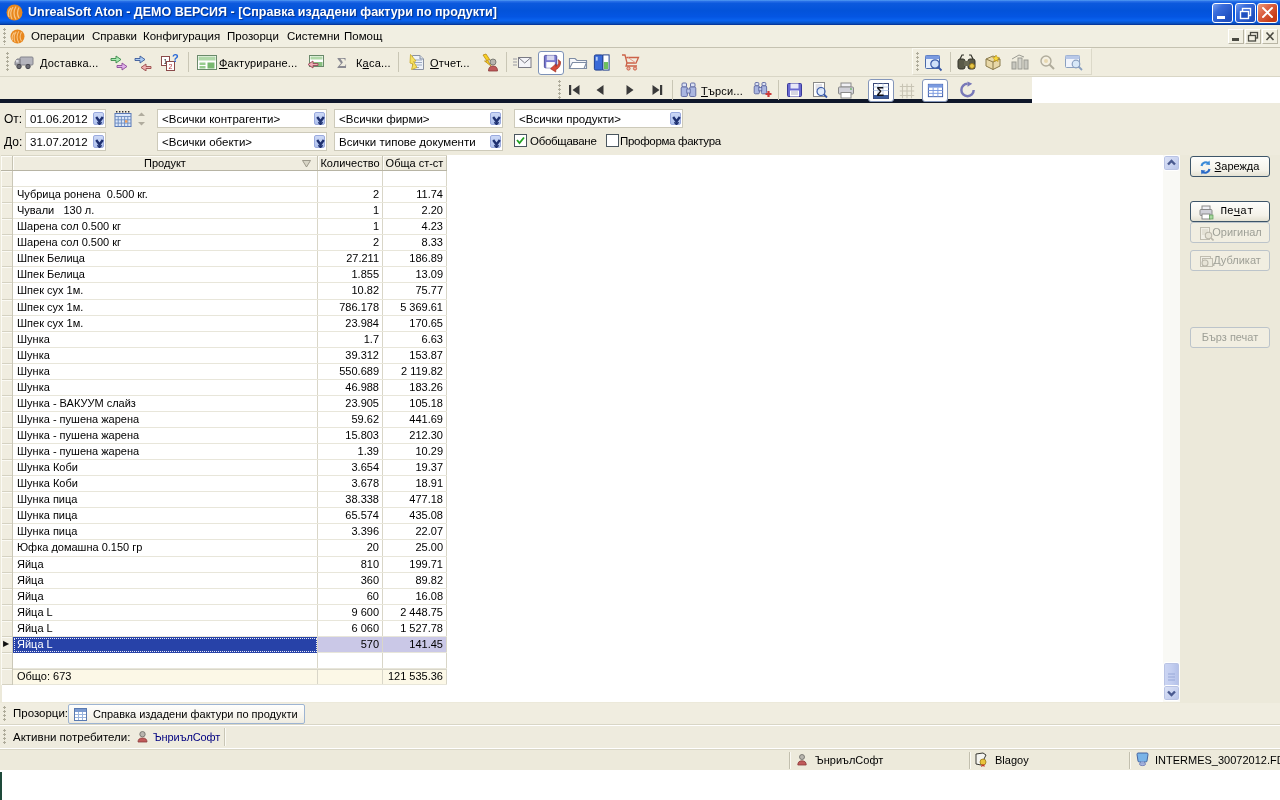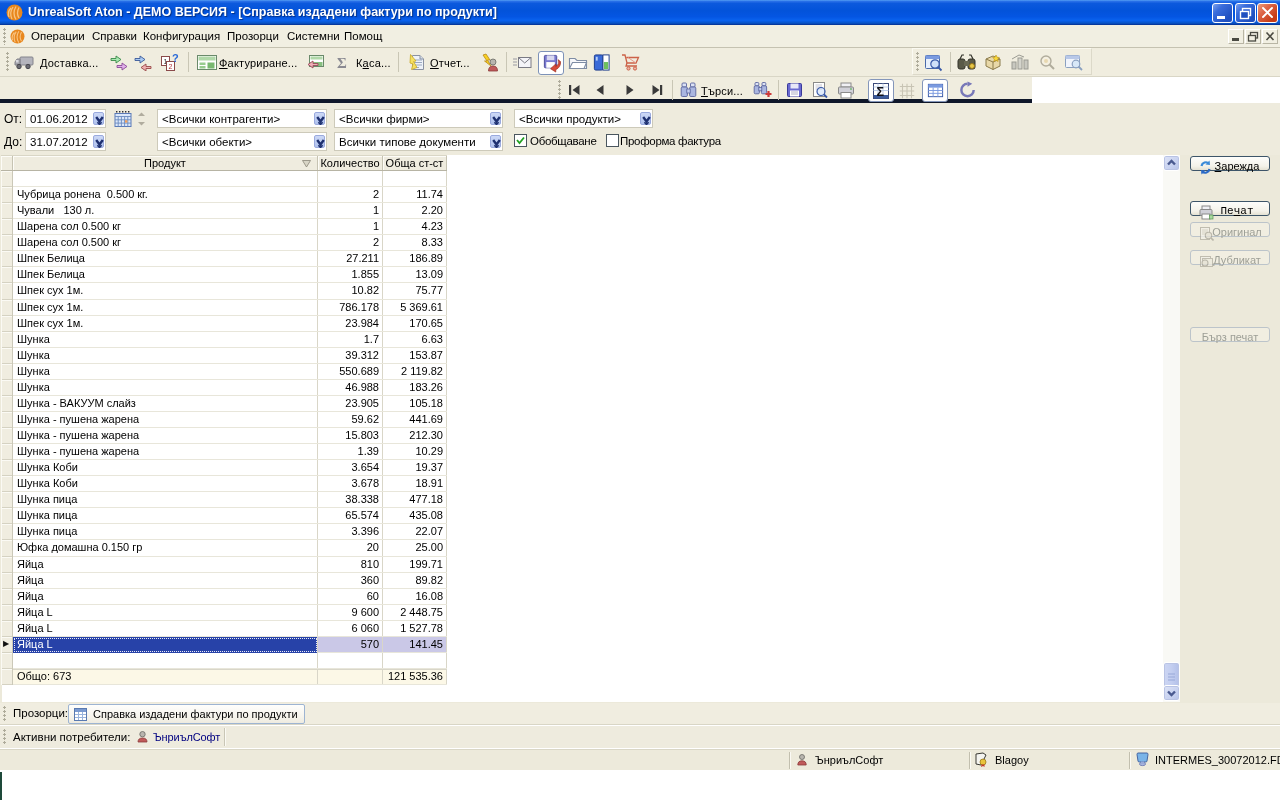--- a/index.html
+++ b/index.html
@@ -51,21 +51,21 @@
 .trow .c2,.trow .c3{text-align:right;padding-right:4px;}
 .c1.sel{background:#2742a8;color:#fff;outline:1px dotted #e8e8f8;outline-offset:-2px;box-shadow:inset -1px 0 0 #d9d6c8;}
 .lav{background:#cac8e7;}
 .trow.total{background:#fcf8e7;box-shadow:inset 0 1px 0 #d9d6c8, inset 0 -1px 0 #c5c2b1;}
 .mark{position:absolute;left:2px;top:2px;font-size:8px;color:#111;}
 
 #vsb{position:absolute;left:1163px;top:0;width:17px;height:547px;background:#f9f9f5;}
 .sbtn{position:absolute;left:0;width:17px;height:16px;border-radius:3px;border:1px solid #fff;background:linear-gradient(135deg,#dee4f7 0%,#c8d2f0 60%,#b7c3e9 100%);box-shadow:inset 0 0 0 1px #b9c3e4;}
 .sthumb{position:absolute;left:0;width:17px;border-radius:3px;border:1px solid #fff;background:linear-gradient(90deg,#cdd6f3 0%,#c3cef0 50%,#b3c0e8 100%);box-shadow:inset 0 0 0 1px #b9c3e4;}
 
-.rbtn{position:absolute;left:10px;width:80px;height:15px;border-radius:3px;border:1px solid #3d5569;background:linear-gradient(180deg,#fdfdfb 0%,#f4f2e9 70%,#e4e1d2 100%);font-size:11px;}
+.rbtn{position:absolute;left:10px;width:80px;height:21px;border-radius:3px;border:1px solid #3d5569;background:linear-gradient(180deg,#fdfdfb 0%,#f4f2e9 70%,#e4e1d2 100%);font-size:11px;}
 .rbtn .bt{position:absolute;width:100%;text-align:center;top:3px;}
 .rbtn.dis{border:1px solid #bcc4ca;background:#f1eee1;color:#9d9f96;}
 .rbtn .bt.ic{padding-left:14px;}
 
 #winbar{left:0;top:703px;width:1280px;height:22px;background:#f0ede0;border-bottom:1px solid #d9d6c6;}
 #wtab{position:absolute;left:68px;top:1px;width:237px;height:20px;background:linear-gradient(180deg,#fefefc 0%,#f7f5ee 60%,#eeebe0 100%);border:1px solid #9db4d2;border-radius:2px;}
 #userbar{left:0;top:726px;width:1280px;height:22px;background:#eeebde;}
 #statusbar{left:0;top:748px;width:1280px;height:22px;background:#edeadb;border-top:1px solid #fff;box-shadow:inset 0 1px 0 #d9d6c6;}
 .ssep{position:absolute;top:3px;width:1px;height:17px;background:#c2bfae;box-shadow:1px 0 0 #fbfaf4;}
 .stxt{position:absolute;top:5px;font-size:11px;white-space:nowrap;}
@@ -355,21 +355,21 @@
 </div>
 <div class="combo" style="left:334px;top:6px;width:169px;">
   <span class="ct">&lt;Всички фирми&gt;</span>
   <div class="darr">
         <svg width="11" height="10" viewBox="0 0 11 10">
           <path d="M2.2 2 L5.5 6.5 L8.8 2" stroke="#1e3070" stroke-width="2.4" fill="none"></path>
           <path d="M3.4 7.2 L5.5 9.4 L7.6 7.2" stroke="#1e3070" stroke-width="1.6" fill="none"></path>
         </svg>
       </div>
 </div>
-<div class="combo" style="left:514px;top:6px;width:139px;">
+<div class="combo" style="left:514px;top:6px;width:169px;">
   <span class="ct">&lt;Всички продукти&gt;</span>
   <div class="darr">
         <svg width="11" height="10" viewBox="0 0 11 10">
           <path d="M2.2 2 L5.5 6.5 L8.8 2" stroke="#1e3070" stroke-width="2.4" fill="none"></path>
           <path d="M3.4 7.2 L5.5 9.4 L7.6 7.2" stroke="#1e3070" stroke-width="1.6" fill="none"></path>
         </svg>
       </div>
 </div>
 <div class="flabel" style="left:4px;top:32px;">До:</div>
 <div class="combo" style="left:25px;top:29px;width:81px;">

